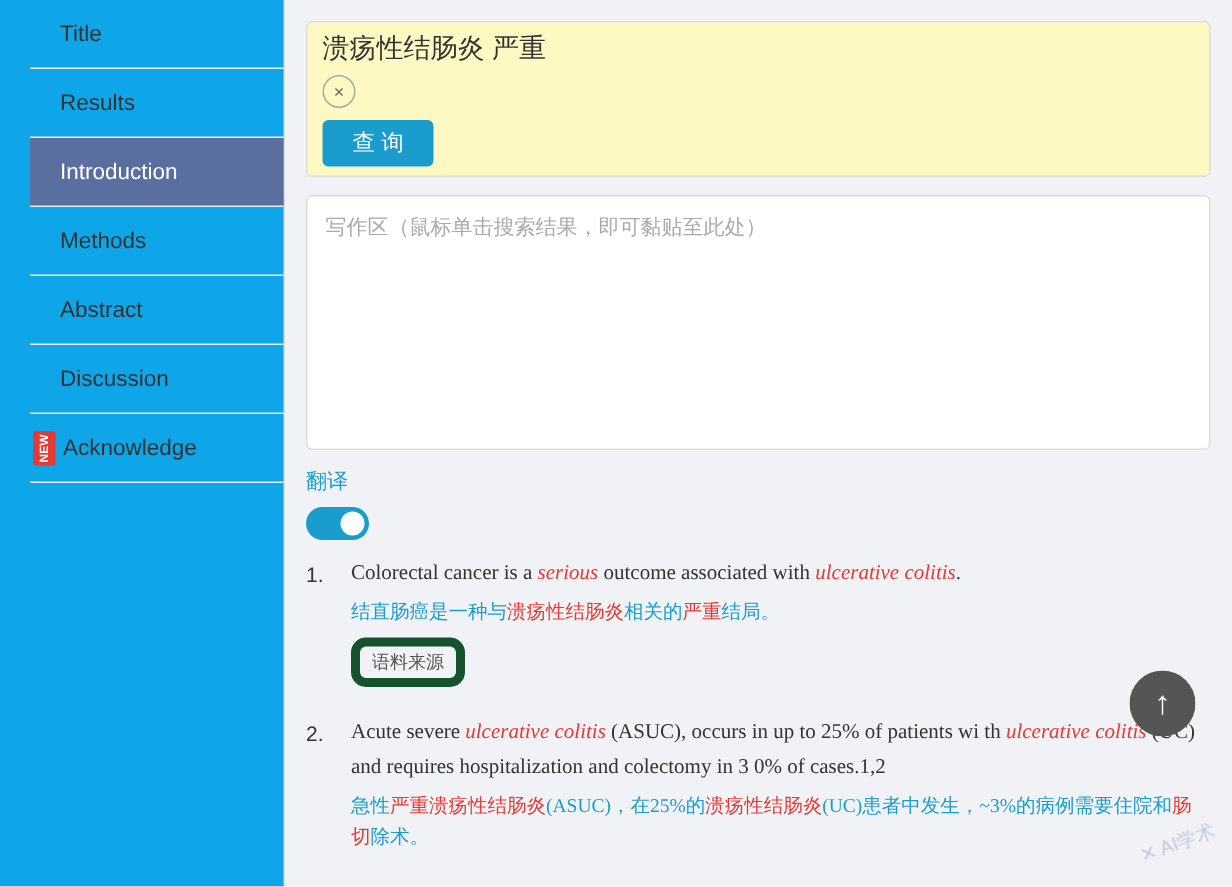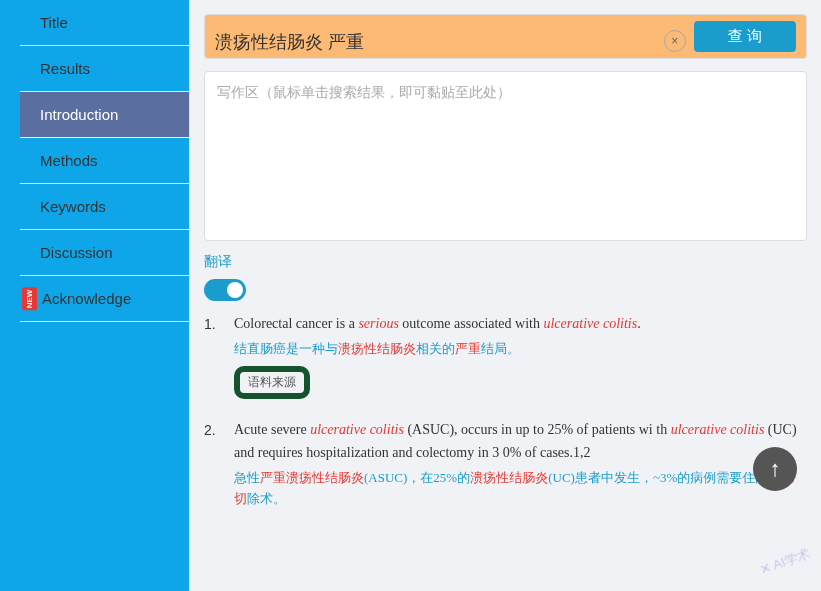--- a/index.html
+++ b/index.html
@@ -56,26 +56,27 @@
       padding: 14px;
       overflow-y: auto;
       display: flex;
       flex-direction: column;
       gap: 12px;
     }
 
     
     .search-bar {
       display: flex;
-      align-items: flex-end;
-      background: #fdba74;
+      align-items: flex-start;
+      background: #fef9c3;
       border: 1px solid #ddd;
       border-radius: 4px;
       padding: 6px 10px;
       gap: 8px;
+      flex-direction: column;
     }
     .search-input {
       flex: 1;
       border: none;
       outline: none;
       font-size: 18px;
       color: #333;
       background: transparent;
     }
     .search-clear {
@@ -88,21 +89,21 @@
       justify-content: center;
       cursor: pointer;
       color: #666;
       font-size: 12px;
     }
     .search-btn {
       background: #1a9dcc;
       color: white;
       border: none;
       border-radius: 4px;
-      padding: 6px 34px;
+      padding: 6px 20px;
       font-size: 15px;
       cursor: pointer;
     }
 
     
     .writing-area {
       background: #fff;
       border: 1px solid #ddd;
       border-radius: 4px;
       padding: 12px;
@@ -220,21 +221,21 @@
   <div class="sidebar-item">
     <span>Results</span>
   </div>
   <div class="sidebar-item active">
     <span>Introduction</span>
   </div>
   <div class="sidebar-item">
     <span>Methods</span>
   </div>
   <div class="sidebar-item">
-    <span>Keywords</span>
+    <span>Abstract</span>
   </div>
   <div class="sidebar-item">
     <span>Discussion</span>
   </div>
   <div class="sidebar-item new-badge">
     <span>Acknowledge</span>
   </div>
 </div>
 
 <div class="main">

